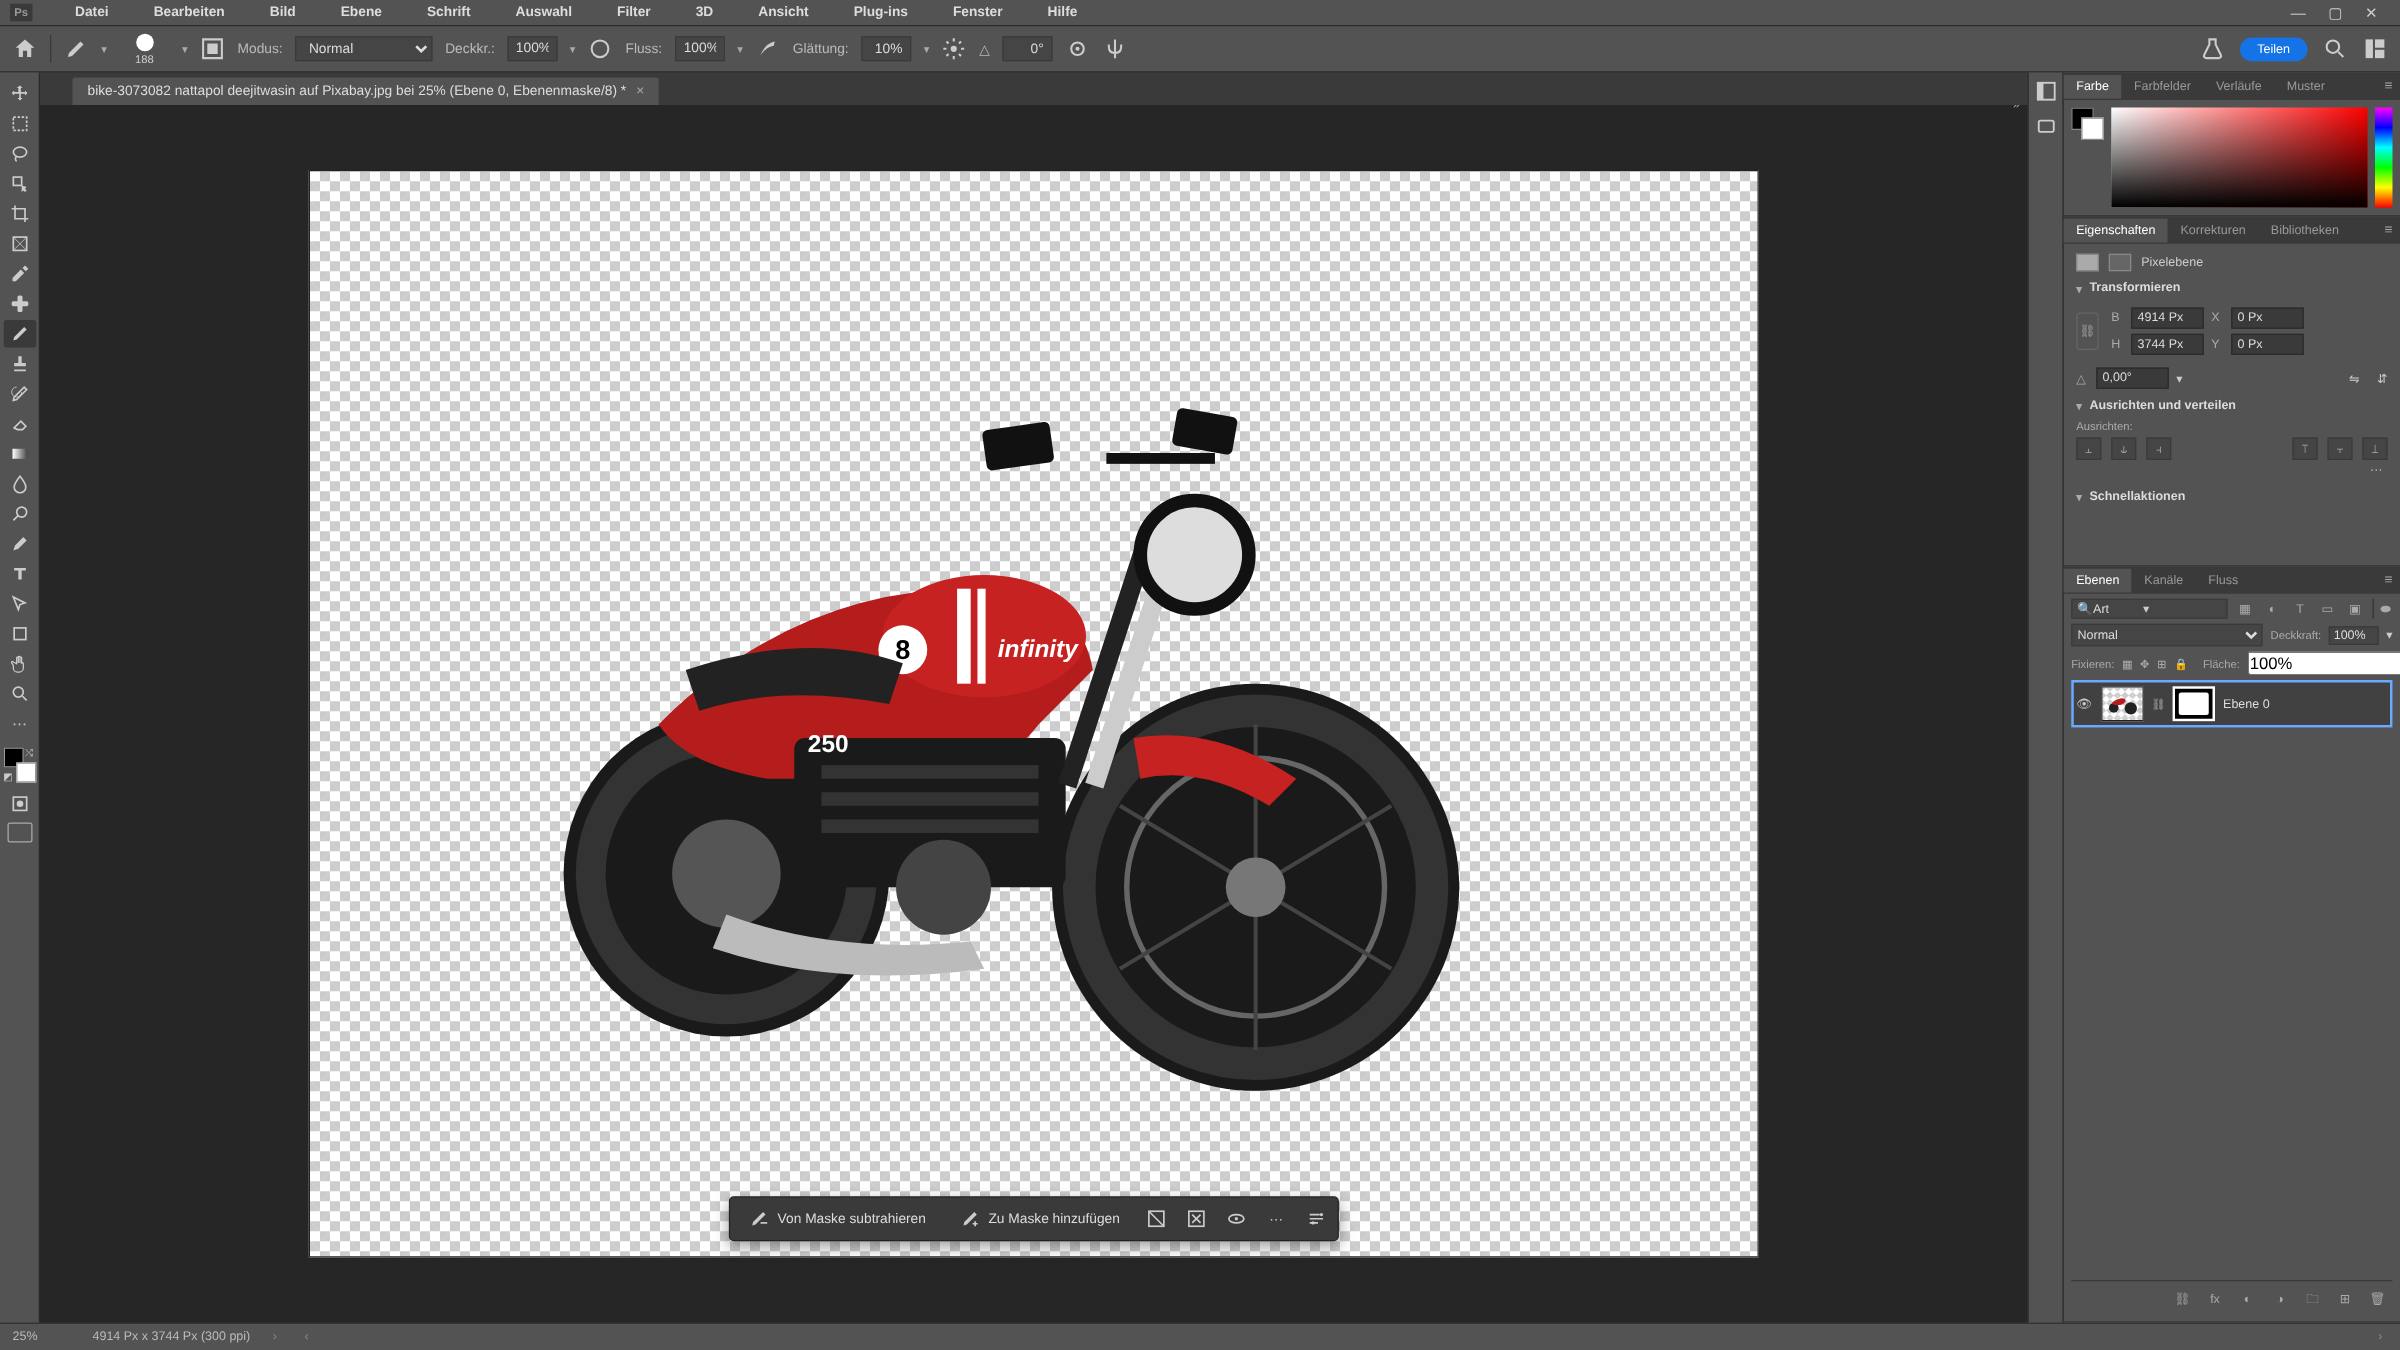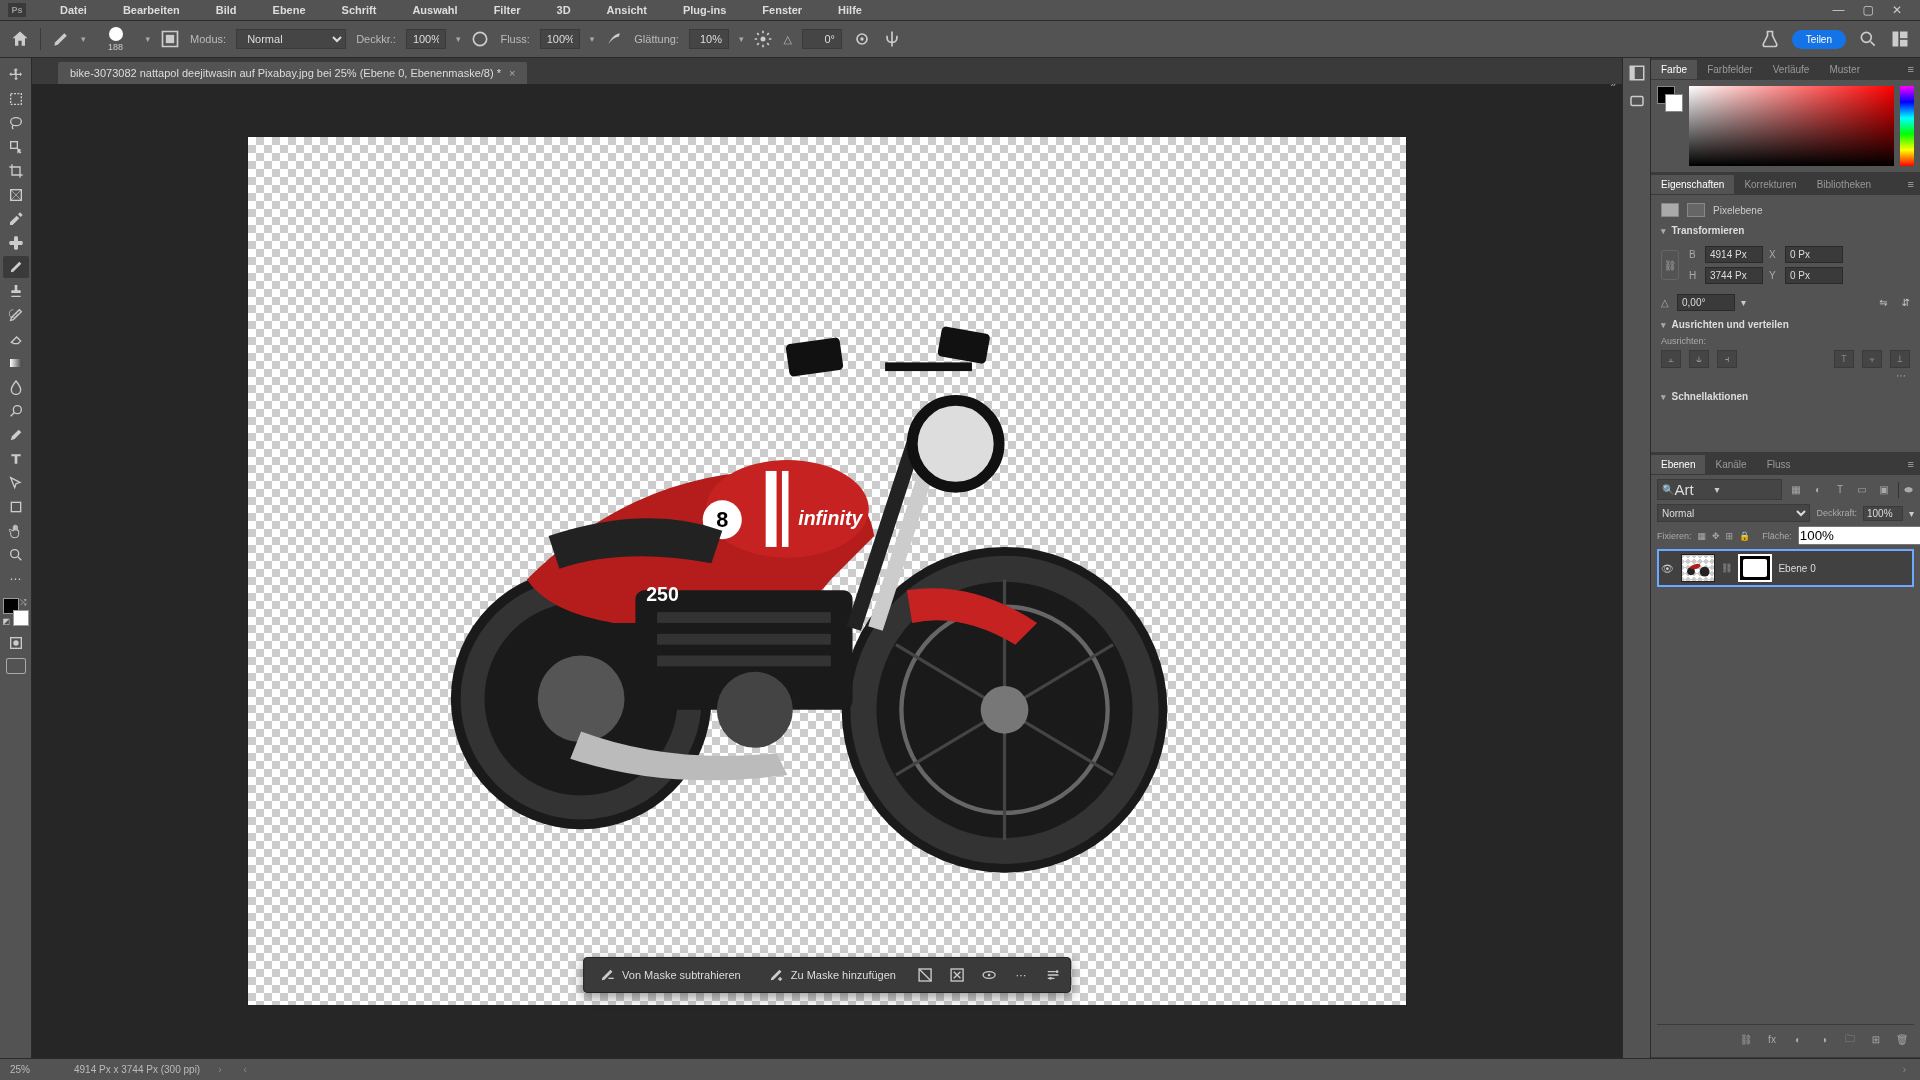--- a/index.html
+++ b/index.html
@@ -103,21 +103,21 @@
 .align-btns .ab { width:20px; height:18px; background:#454545; border:1px solid #3a3a3a; cursor:pointer; display:flex;align-items:center;justify-content:center; color:#aaa; font-size:9px;}
 .link-btn { width:18px; height:30px; border:1px solid #666; border-radius:3px; display:flex;align-items:center;justify-content:center; color:#aaa; cursor:pointer;}
 .layer-type { display:flex; align-items:center; gap:8px; margin-bottom:8px;}
 .layer-type .lt-icon { width:18px;height:14px; border:1px solid #888; background:#aaa;}
 .more-dots{ text-align:right; padding:2px 4px; color:#aaa; cursor:pointer;}
 
 
 .layers-body { padding:4px 6px; font-size:10px; }
 .layers-top { display:flex; align-items:center; gap:6px; margin-bottom:4px;}
 .layers-top .search { display:flex; align-items:center; background:#454545; border:1px solid #3a3a3a; padding:1px 4px; flex:1;}
-.layers-top .search input { background:transparent; border:none; color:#ddd; font-size:15px; width:40px; outline:none;}
+.layers-top .search input { background:transparent; border:none; color:#ddd; font-size:10px; width:40px; outline:none;}
 .layers-top .filt { width:16px;height:16px; color:#aaa; cursor:pointer; display:flex;align-items:center;justify-content:center;}
 .layers-opts { display:flex; align-items:center; gap:6px; margin-bottom:4px;}
 .layers-opts select { background:#454545; border:1px solid #3a3a3a; color:#ddd; font-size:10px; flex:1; height:18px;}
 .layers-opts .olbl { color:#aaa; font-size:9px;}
 .layers-opts .oval { background:#454545; border:1px solid #3a3a3a; color:#ddd; font-size:10px; width:40px; padding:1px 3px;}
 .lock-row { display:flex; align-items:center; gap:6px; margin-bottom:4px; font-size:9px; color:#aaa;}
 .lock-row .li { width:14px;height:14px; cursor:pointer; display:flex;align-items:center;justify-content:center;}
 .layer-item { display:flex; align-items:center; gap:6px; padding:3px 2px; background:#414141; border:2px solid #6aa9ff;}
 .layer-item .eye { width:14px; color:#ccc; cursor:pointer;}
 .layer-item .thumb { width:34px; height:28px; background:#fff; border:1px solid #222; background-image:

